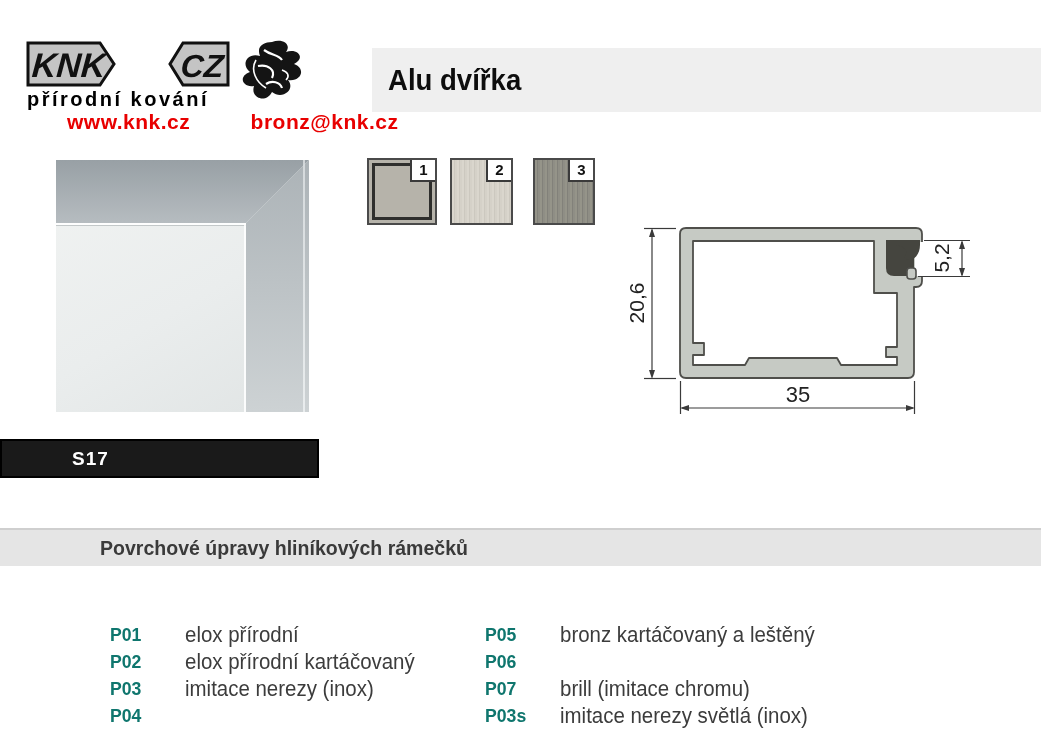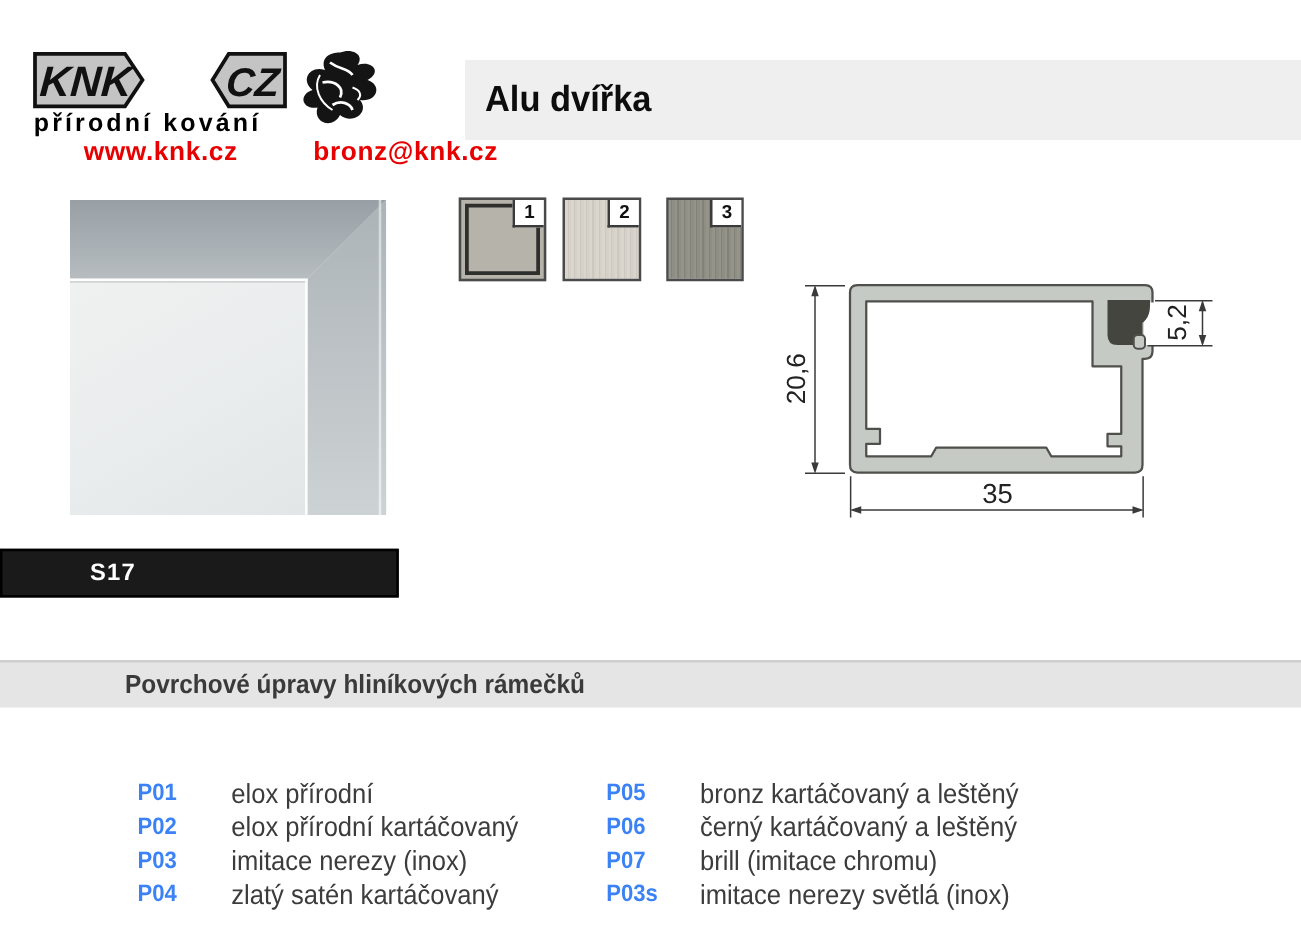--- a/index.html
+++ b/index.html
@@ -80,21 +80,21 @@
   .sectionbar .t {
     margin-left:100px; font-size:21px; font-weight:bold; color:#3a3a3a;
     display:inline-block; transform:scaleX(.93); transform-origin:0 50%;
   }
   
   .finishes { position:absolute; left:0; top:621px; width:1041px; }
   .fin-col { position:absolute; top:0; }
   .fin-col.left  { left:110px; }
   .fin-col.right { left:485px; }
   .fin-row { display:flex; height:27px; align-items:center; }
-  .fin-code  { width:75px; font-size:19px; font-weight:bold; color:#3b82f6; }
+  .fin-code  { width:75px; font-size:19px; font-weight:bold; color:#0f766e; }
   .fin-label { font-size:22px; color:#3c3c3c; }
   .cx { display:inline-block; transform:scaleX(.93); transform-origin:0 60%; white-space:nowrap; }
 </style>
 </head>
 <body>
 
 <div class="page">
 
   <svg class="logo-svg" width="300" height="80" viewBox="0 0 300 80">
 
@@ -207,31 +207,29 @@
       <div class="fin-row">
         <span class="fin-code"><span class="cx">P02</span></span>
         <span class="fin-label"><span class="cx">elox přírodní kartáčovaný</span></span>
       </div>
       <div class="fin-row">
         <span class="fin-code"><span class="cx">P03</span></span>
         <span class="fin-label"><span class="cx">imitace nerezy (inox)</span></span>
       </div>
       <div class="fin-row">
         <span class="fin-code"><span class="cx">P04</span></span>
-        <span class="fin-label"><span class="cx">zlatý satén kartáčovaný</span></span>
       </div>
     </div>
     <div class="fin-col right">
       <div class="fin-row">
         <span class="fin-code"><span class="cx">P05</span></span>
         <span class="fin-label"><span class="cx">bronz kartáčovaný a leštěný</span></span>
       </div>
       <div class="fin-row">
         <span class="fin-code"><span class="cx">P06</span></span>
-        <span class="fin-label"><span class="cx">černý kartáčovaný a leštěný</span></span>
       </div>
       <div class="fin-row">
         <span class="fin-code"><span class="cx">P07</span></span>
         <span class="fin-label"><span class="cx">brill (imitace chromu)</span></span>
       </div>
       <div class="fin-row">
         <span class="fin-code"><span class="cx">P03s</span></span>
         <span class="fin-label"><span class="cx">imitace nerezy světlá (inox)</span></span>
       </div>
     </div>

